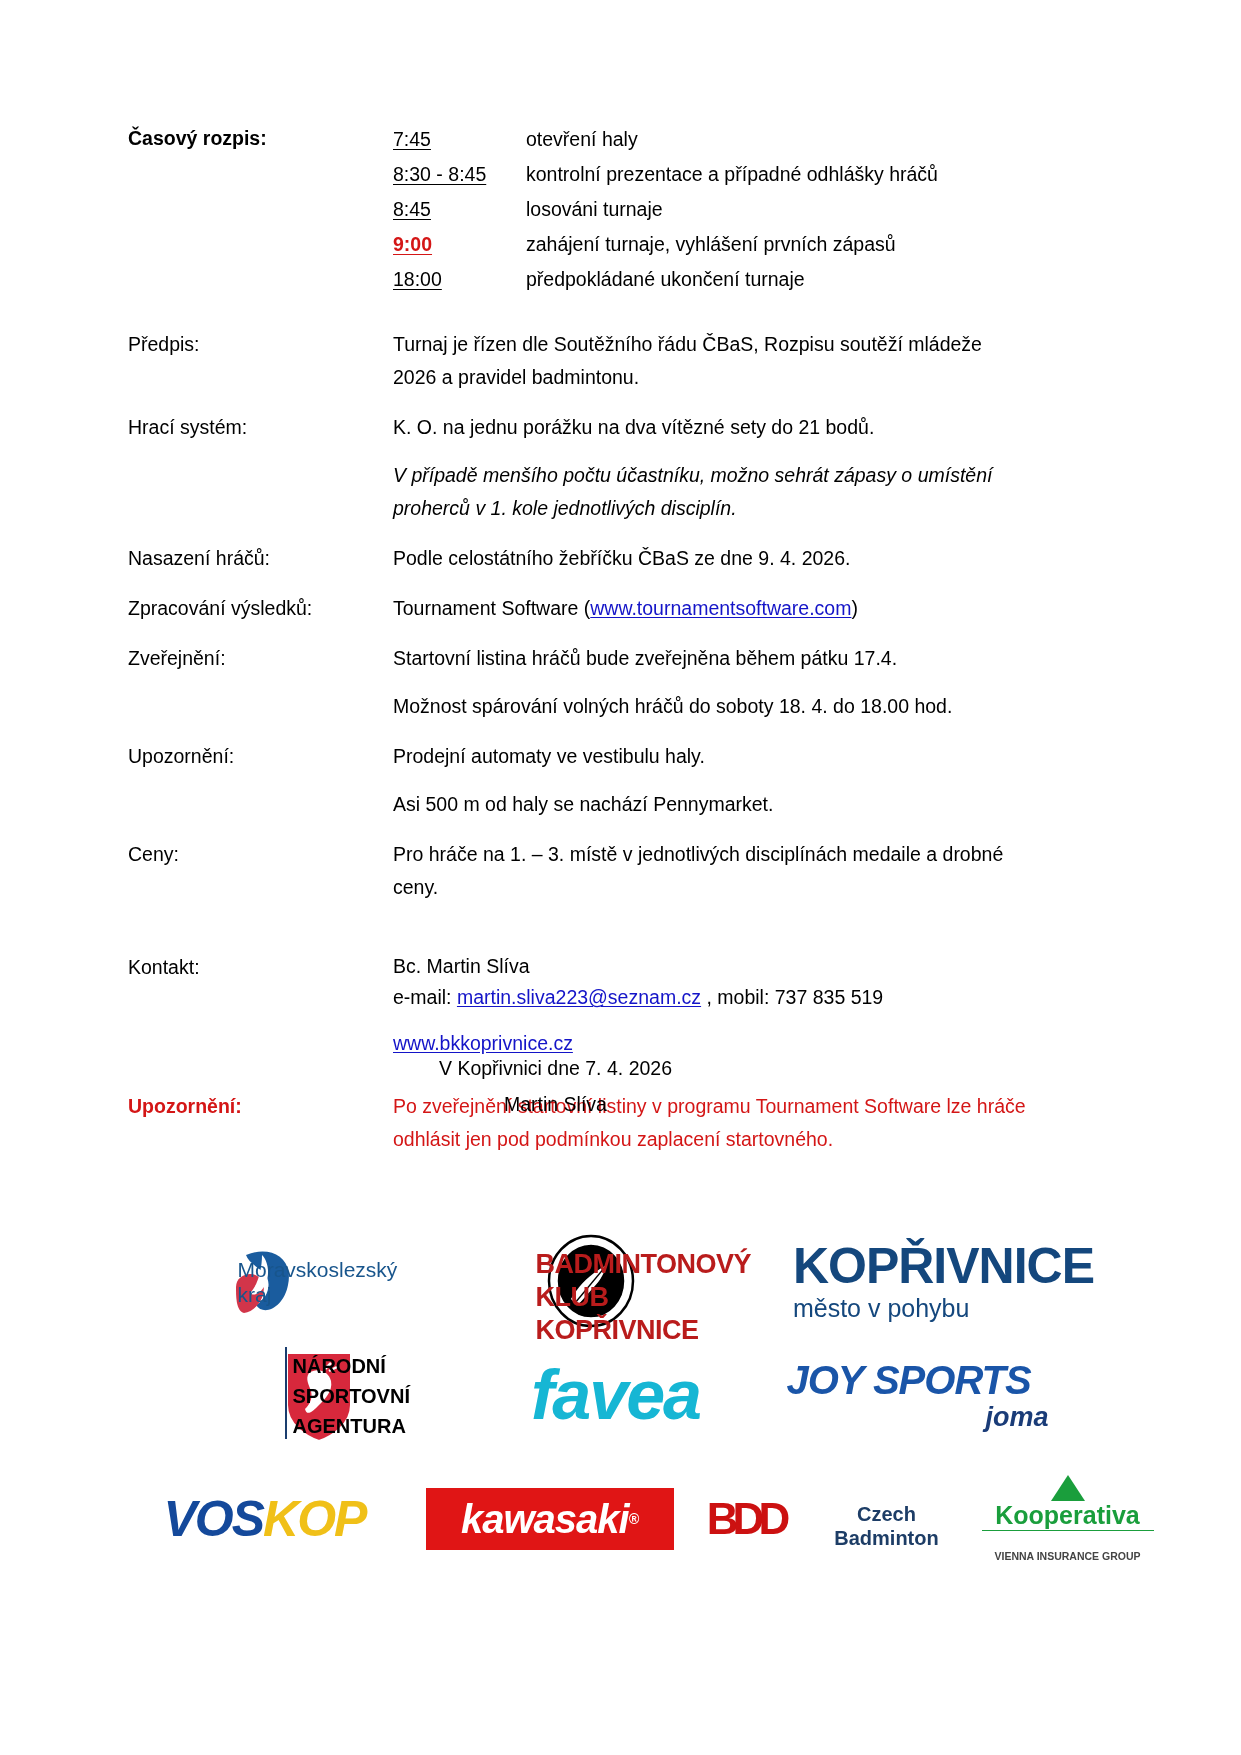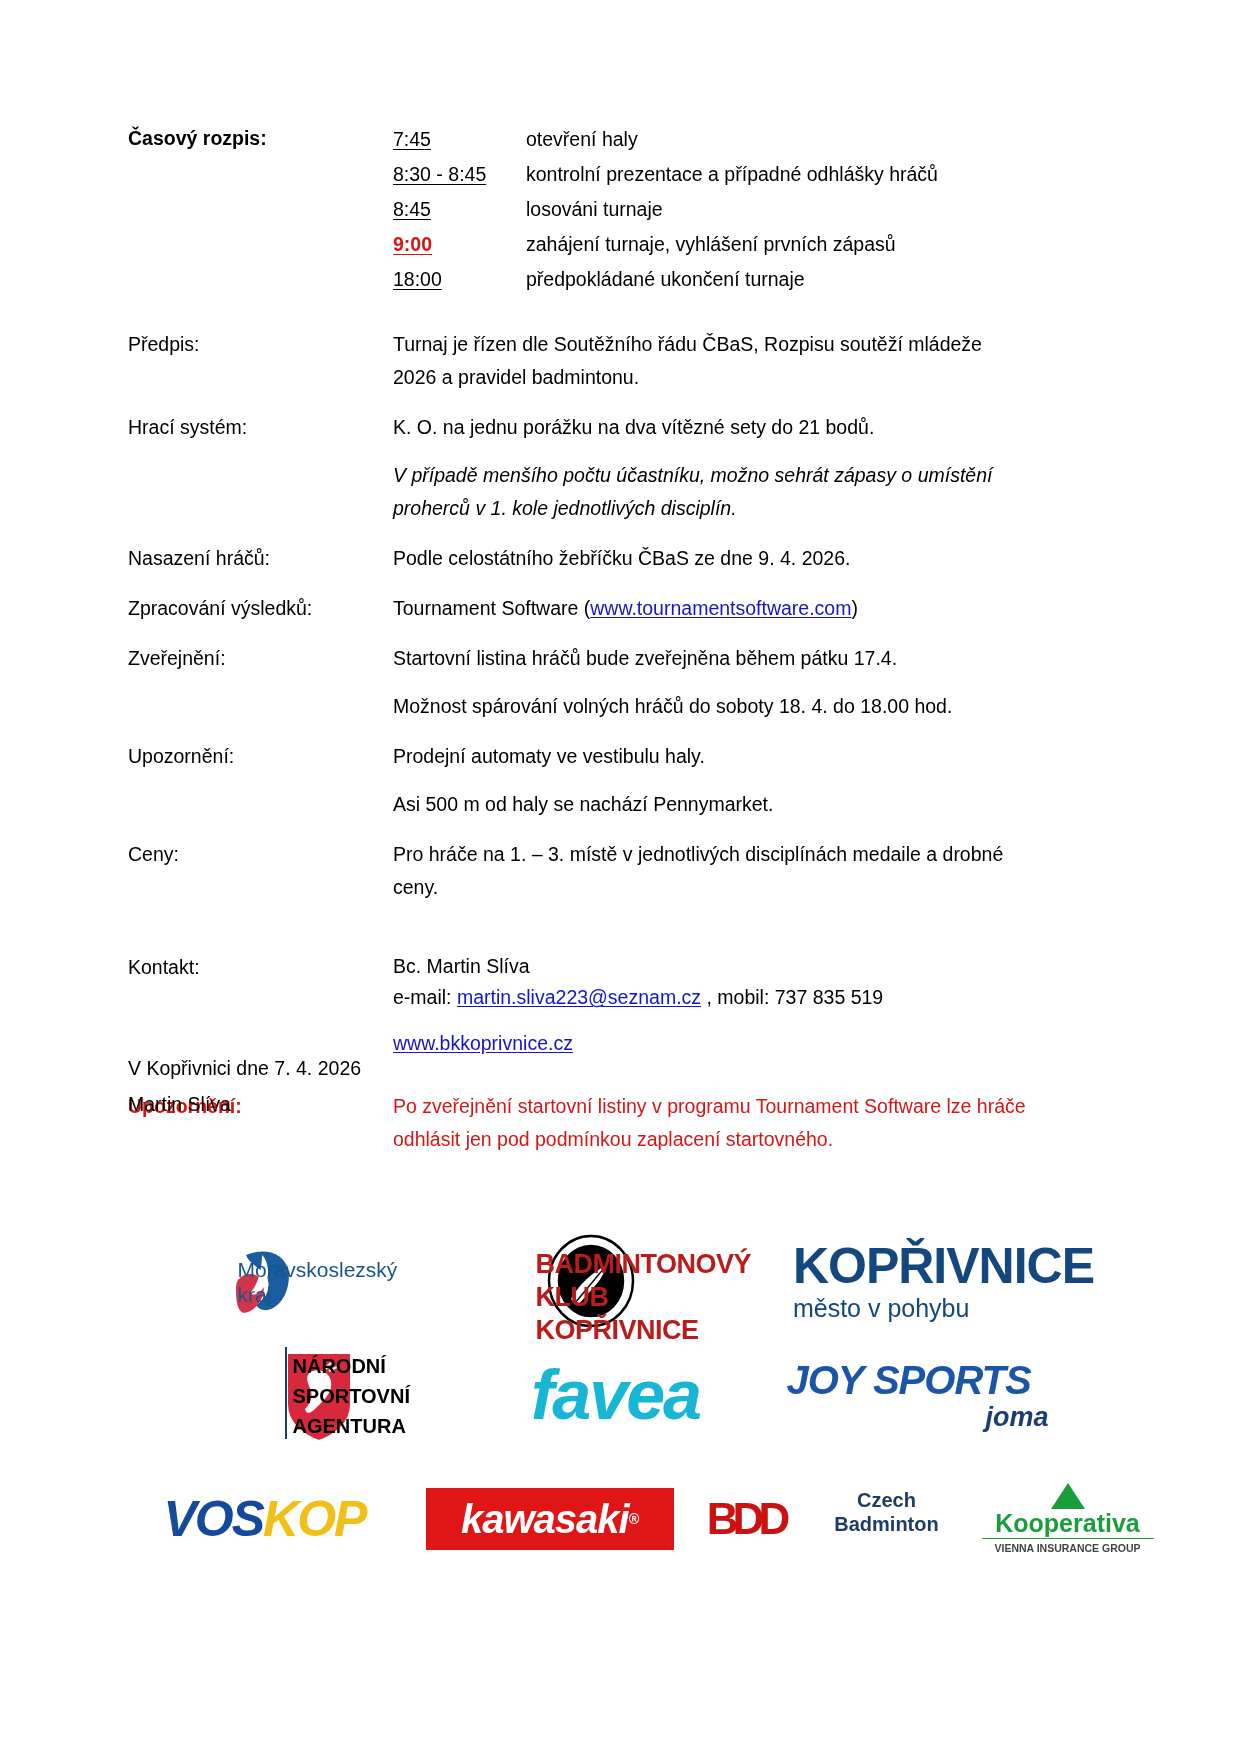--- a/index.html
+++ b/index.html
@@ -83,21 +83,21 @@
 
   .spacer-sm { height: 14px; }
   .spacer-md { height: 30px; }
 
   
   .signature {
     position: absolute;
     left: 128px;
     top: 1050px;
     width: 855px;
-    text-align: left;
+    text-align: center;
     font-size: 19.5px;
     line-height: 36px;
   }
 
   
   .logos {
     position: absolute;
     left: 0;
     top: 1225px;
     width: 1241px;
@@ -187,38 +187,38 @@
   .bdd {
     width: 92px; height: 62px;
     color: #cc1111; font-size: 44px; font-weight: bold;
     display: flex; align-items: center; justify-content: center;
     letter-spacing: -6px;
   }
 
   
   .czb {
     width: 138px; height: 62px;
-    display: flex; flex-direction: column; justify-content: flex-start;
+    display: flex; flex-direction: column; justify-content: flex-end;
     color: #1d3d66; font-size: 20px; font-weight: bold; line-height: 24px;
   }
 
   
   .koop { width: 172px; height: 76px; position: relative; text-align: center; }
   .koop .koop-tri {
     width: 0; height: 0; margin: 0 auto;
     border-left: 17px solid transparent;
     border-right: 17px solid transparent;
     border-bottom: 26px solid #1a9e3c;
   }
   .koop .koop-main {
     color: #1a9e3c; font-size: 25px; font-weight: bold; line-height: 28px;
   }
   .koop .koop-sub {
     color: #444; font-size: 10.5px; font-weight: bold; line-height: 14px;
-    border-top: 1px solid #1a9e3c; padding-top: 2px; margin-top: 1px;
+    border-top: 1px solid #1a9e3c; padding-top: 18px; margin-top: 1px;
   }
 </style>
 </head>
 <body>
 
 <div class="page">
 
   <div class="content">
 
     <div class="row">

